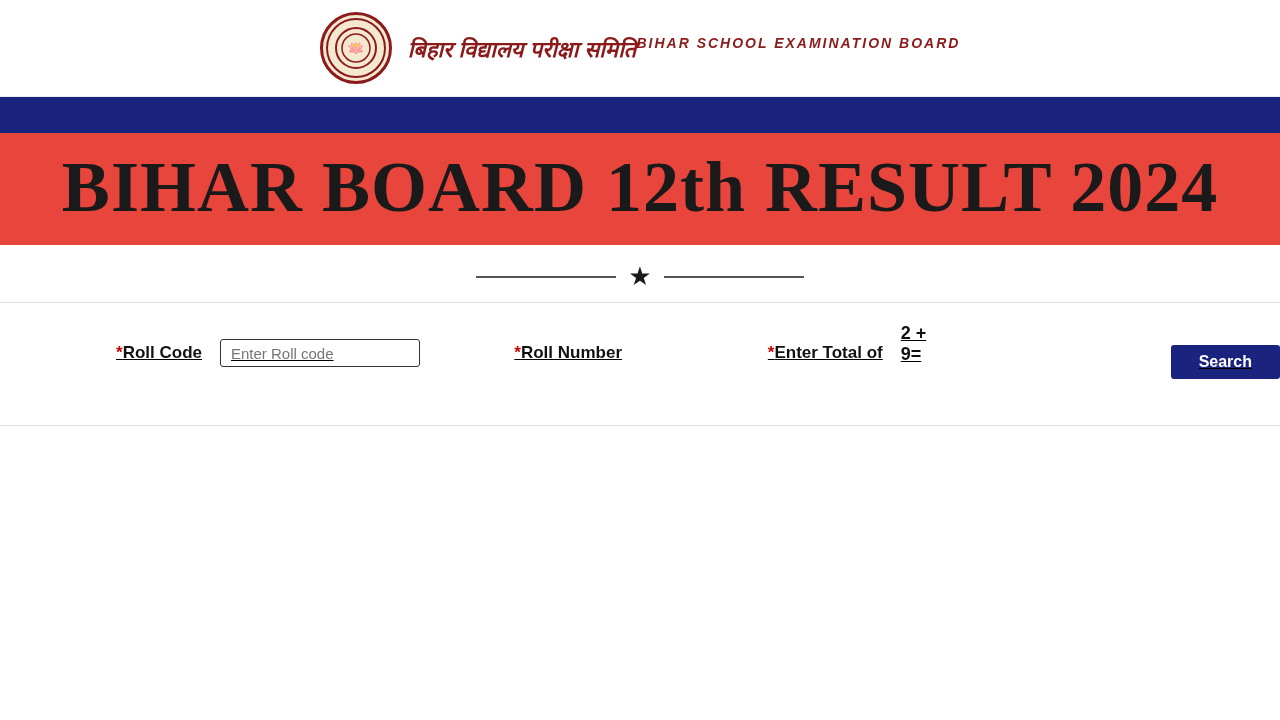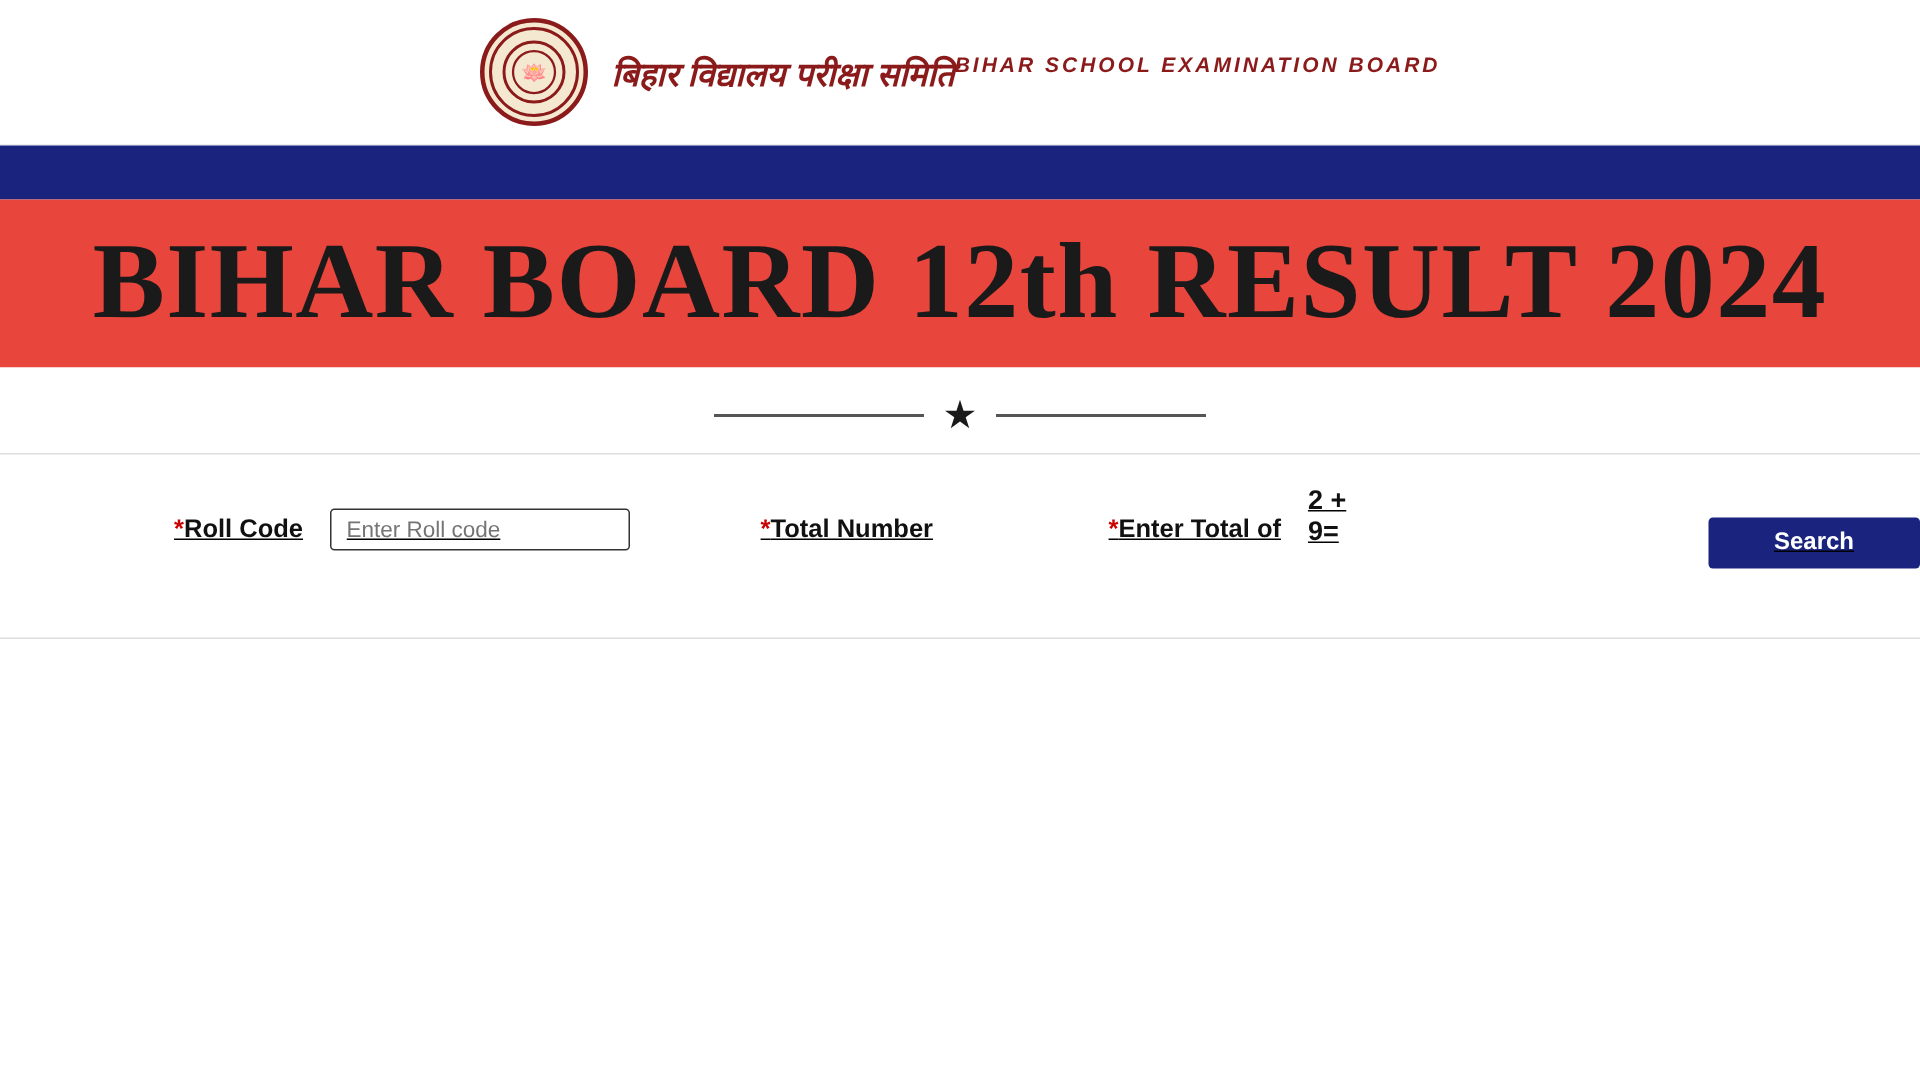--- a/index.html
+++ b/index.html
@@ -174,21 +174,21 @@
 
     .captcha-group {
       display: flex;
       flex-direction: column;
     }
 
     .search-btn {
       background: #1a237e;
       color: #fff;
       border: none;
-      padding: 8px 44px;
+      padding: 8px 28px;
       font-size: 16px;
       font-weight: bold;
       border-radius: 3px;
       cursor: pointer;
       margin-left: 220px;
       margin-top: 4px;
     }
 
     
     .bottom-space {
@@ -232,21 +232,21 @@
 
     <div class="form-row">
       <label class="form-label">
         <span class="required-star">*</span><span>Roll Code</span>
       </label>
       <input type="text" class="form-input" placeholder="Enter Roll code" style="">
     </div>
 
     <div class="form-row">
       <label class="form-label">
-        <span class="required-star">*</span><span>Total Number</span>
+        <span class="required-star">*</span><span>Roll Number</span>
       </label>
     </div>
 
     <div class="form-row">
       <label class="form-label">
         <span class="required-star">*</span><span>Enter Total of</span>
       </label>
       <div class="captcha-group">
         <span class="captcha-text">2 + 9=</span>
       </div>

